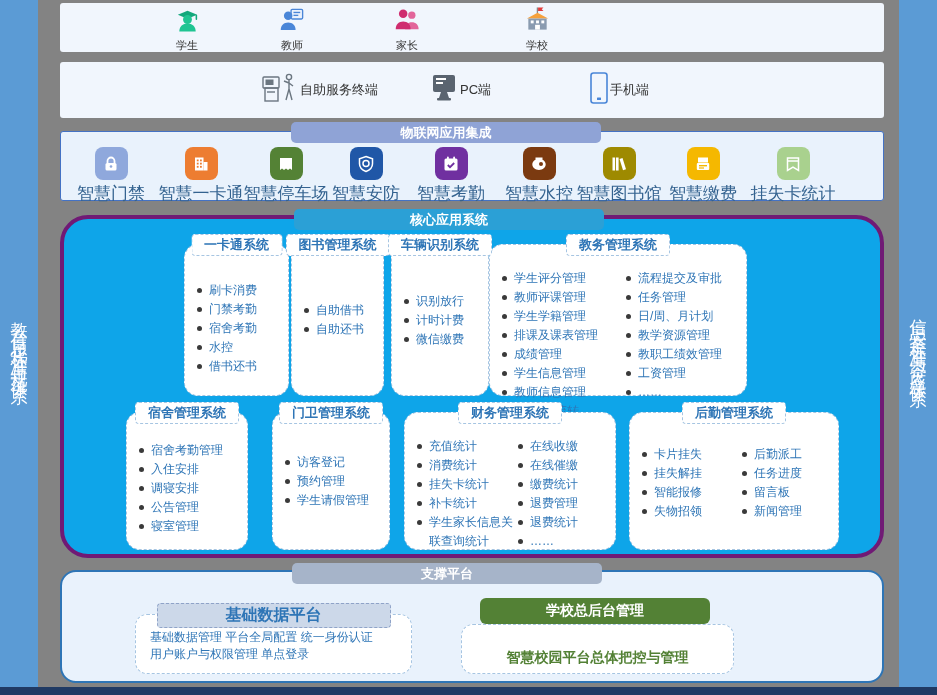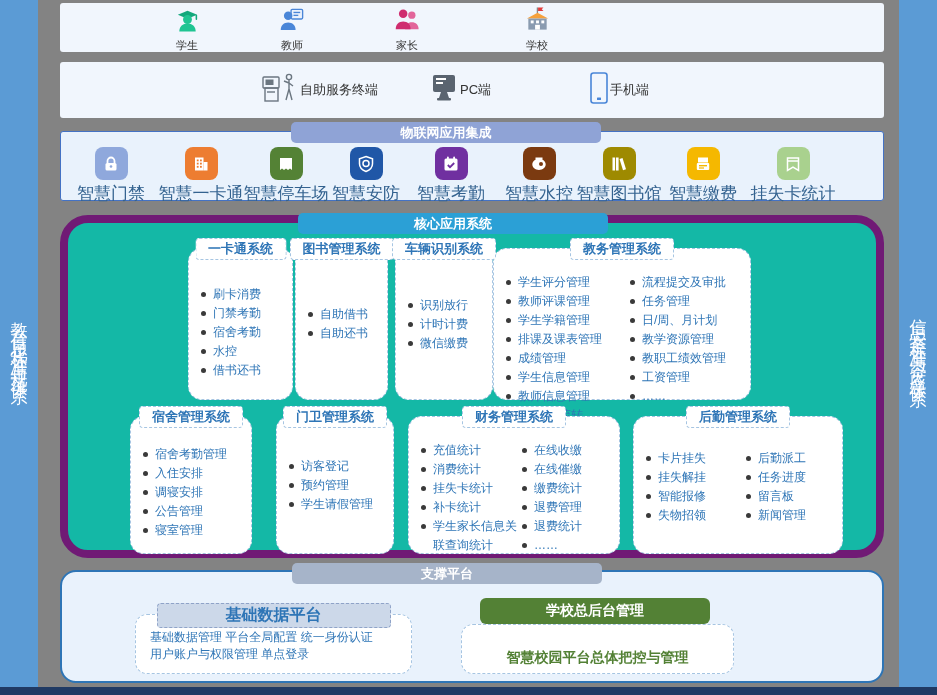--- a/index.html
+++ b/index.html
@@ -10,21 +10,21 @@
            display:flex;align-items:center;justify-content:center;}
   .sidebar.left{left:0;}
   .sidebar.right{right:0;}
   .sidebar span{writing-mode:vertical-rl;color:#fff;font-size:17px;letter-spacing:6px;font-weight:400;}
   .bottom-strip{position:absolute;left:0;bottom:0;width:937px;height:8px;background:#203a64;}
   
   .panel{position:absolute;left:60px;width:824px;background:#f1f6fd;border-radius:3px;box-sizing:border-box;}
   .panel-users{top:3px;height:49px;}
   .panel-devices{top:62px;height:56px;}
   .panel-iot{top:131px;height:70px;background:#e9f2fc;border:1.5px solid #4472c4;}
-  .panel-core{top:215px;height:343px;background:#14b8a6;border:8px solid #701a75;border-radius:28px;}
+  .panel-core{top:215px;height:343px;background:#0ea5e9;border:4px solid #701a75;border-radius:28px;}
   .panel-support{top:570px;height:113px;background:#e9f2fc;border:2px solid #2e75b6;border-radius:16px;}
   .badge{position:absolute;left:230px;width:310px;height:21px;border-radius:5px;color:#fff;
          font-size:13px;font-weight:bold;display:flex;align-items:center;justify-content:center;z-index:5;}
   
   .user-item{position:absolute;top:3px;width:60px;display:flex;flex-direction:column;align-items:center;}
   .user-item .lbl{font-size:11px;color:#333;margin-top:1px;}
   .dev-item{position:absolute;top:0;height:100%;display:flex;align-items:center;}
   .dev-item .lbl{font-size:13px;color:#333;}
   
   .iot-item{position:absolute;top:15px;width:72px;display:flex;flex-direction:column;align-items:center;}

